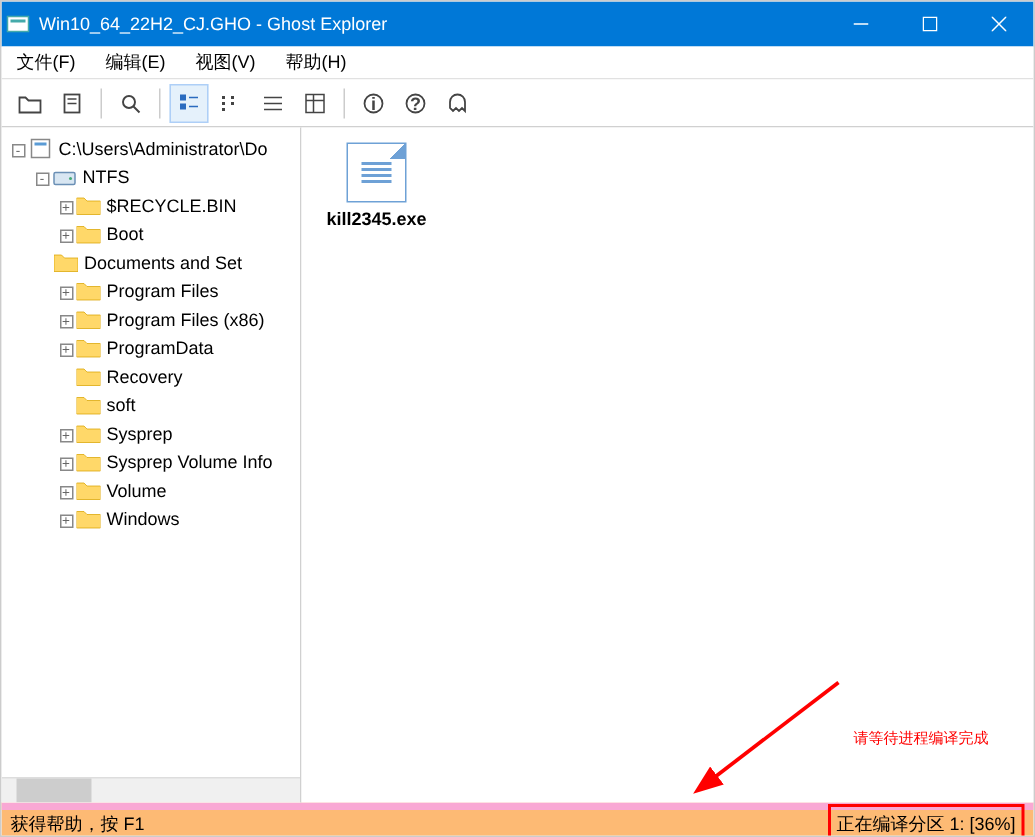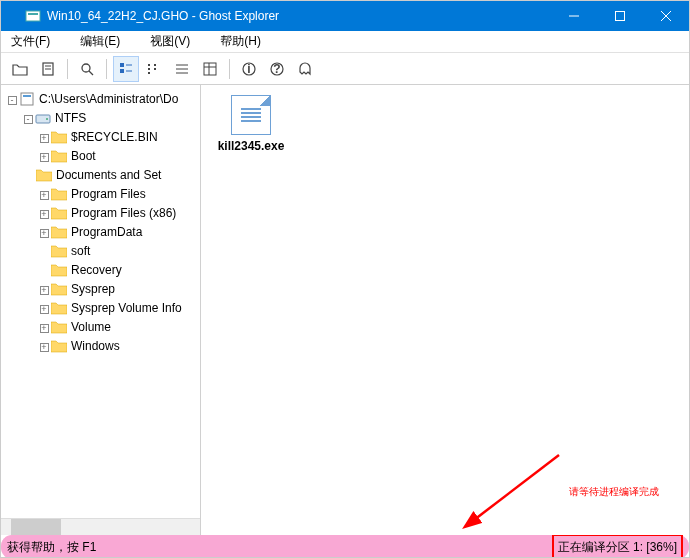--- a/index.html
+++ b/index.html
@@ -1,22 +1,22 @@
 <!DOCTYPE html>
 <html><head>
 <meta charset="utf-8">
 <style>
 * { box-sizing: border-box; margin: 0; padding: 0; font-family: "Segoe UI", Tahoma, sans-serif; font-size: 12px; }
 body { background: #fff; width: 690px; height: 558px; overflow: hidden; position: relative; border: 1px solid #ccc; }
-.titlebar { background: #0078d7; color: #fff; height: 30px; display: flex; align-items: center; padding-left: 24px; }
+.titlebar { background: #0078d7; color: #fff; height: 30px; display: flex; align-items: center; padding-left: 3px; }
 .titlebar .icon { width: 16px; height: 16px; margin-right: 6px; display: inline-flex; align-items: center; justify-content: center; }
 .titlebar .title { flex: 1; font-size: 12px; }
 .winbtns { display: flex; height: 100%; }
 .winbtn { width: 46px; display: flex; align-items: center; justify-content: center; color: #fff; }
-.menubar { background: #fff; border-bottom: 1px solid #e1e1e1; height: 22px; display: flex; align-items: center; padding-left: 6px; gap: 22px; }
+.menubar { background: #fff; border-bottom: 1px solid #e1e1e1; height: 22px; display: flex; align-items: center; padding-left: 6px; gap: 12px; }
 .menuitem { padding: 2px 4px; }
 .toolbar { background: #fff; border-bottom: 1px solid #d0d0d0; height: 32px; display: flex; align-items: center; padding: 0 6px; gap: 2px; }
 .tbtn { width: 26px; height: 26px; display: flex; align-items: center; justify-content: center; color: #333; border: 1px solid transparent; }
 .tsep { width: 1px; height: 20px; background: #ccc; margin: 0 4px; }
 .tbtn.active { border-color: #aecff7; background: #e5f1fb; }
 .workarea { display: flex; height: 450px; }
 .treepane { width: 200px; border-right: 1px solid #d0d0d0; overflow: hidden; position: relative; background: #fff; }
 .tree { padding: 4px 0; }
 .tree .row { display: flex; align-items: center; height: 19px; white-space: nowrap; }
 .tree .tw { width: 14px; text-align: center; color: #666; font-family: monospace; line-height: 1; }
@@ -28,21 +28,21 @@
 .hscroll .thumb { width:50px; height:100%; background:#cdcdcd; margin-left:10px; }
 .listpane { flex:1; background:#fff; padding:10px; position: relative; }
 .fileitem { width: 80px; text-align:center; }
 .fileitem .ficon { width:40px; height:40px; margin:0 auto 4px; display:flex; align-items:center; justify-content:center; border:1px solid #6ea1d6; background:#fff; position:relative; }
 .fileitem .ficon::before { content:""; position:absolute; top:0; right:0; width:10px; height:10px; background:linear-gradient(135deg,#fff 50%,#6ea1d6 50%); }
 .fileitem .ficon .bars { width:20px; display:flex; flex-direction:column; gap:2px; }
 .fileitem .ficon .bars span { height:2px; background:#6ea1d6; }
 .fileitem .fname { font-size:12px;font-weight:bold; }
 .hint { position:absolute; right:30px; bottom:36px; color:#f00; font-size:10px; font-weight:400; }
 .arrow { position:absolute; right:120px; bottom:0px; pointer-events:none; }
-.statusbar { height:24px; border-top:1px solid #f9a8d4; display:flex; align-items:center; padding:0 6px; justify-content:space-between; background:#f9a8d4;border-radius:11px; }
+.statusbar { height:24px; border-top:5px solid #f9a8d4; display:flex; align-items:center; padding:0 6px; justify-content:space-between; background:#fdba74; }
 .statusbar .rbox { border:2px solid #f00; padding:0 4px; height:28px; display:flex; align-items:center; }
 </style>
 </head>
 <body>
 
 <div class="titlebar">
   <span class="icon">
     <svg width="16" height="16">
         <rect x="1" y="3" width="14" height="10" fill="#fff" stroke="#4aa" stroke-width="1"></rect>
         <rect x="3" y="5" width="10" height="2" fill="#4aa"></rect>
@@ -225,30 +225,30 @@
           </span>
           <span class="lbl">ProgramData</span>
         </div>
         <div class="row" style="padding-left:36px">
           <span class="tw"></span>
           <span class="fic folder-icon">
             <svg viewBox="0 0 16 14">
               <path d="M0 2 L5 2 L7 4 L16 4 L16 13 L0 13 Z" fill="#ffd869" stroke="#d9a400" stroke-width="0.5"></path>
             </svg>
           </span>
+          <span class="lbl">Recovery</span>
+        </div>
+        <div class="row" style="padding-left:36px">
+          <span class="tw"></span>
+          <span class="fic folder-icon">
+            <svg viewBox="0 0 16 14">
+              <path d="M0 2 L5 2 L7 4 L16 4 L16 13 L0 13 Z" fill="#ffd869" stroke="#d9a400" stroke-width="0.5"></path>
+            </svg>
+          </span>
           <span class="lbl">soft</span>
-        </div>
-        <div class="row" style="padding-left:36px">
-          <span class="tw"></span>
-          <span class="fic folder-icon">
-            <svg viewBox="0 0 16 14">
-              <path d="M0 2 L5 2 L7 4 L16 4 L16 13 L0 13 Z" fill="#ffd869" stroke="#d9a400" stroke-width="0.5"></path>
-            </svg>
-          </span>
-          <span class="lbl">Recovery</span>
         </div>
         <div class="row" style="padding-left:36px">
           <span class="tw"><span class="tw-box">+</span></span>
           <span class="fic folder-icon">
             <svg viewBox="0 0 16 14">
               <path d="M0 2 L5 2 L7 4 L16 4 L16 13 L0 13 Z" fill="#ffd869" stroke="#d9a400" stroke-width="0.5"></path>
             </svg>
           </span>
           <span class="lbl">Sysprep</span>
         </div>

